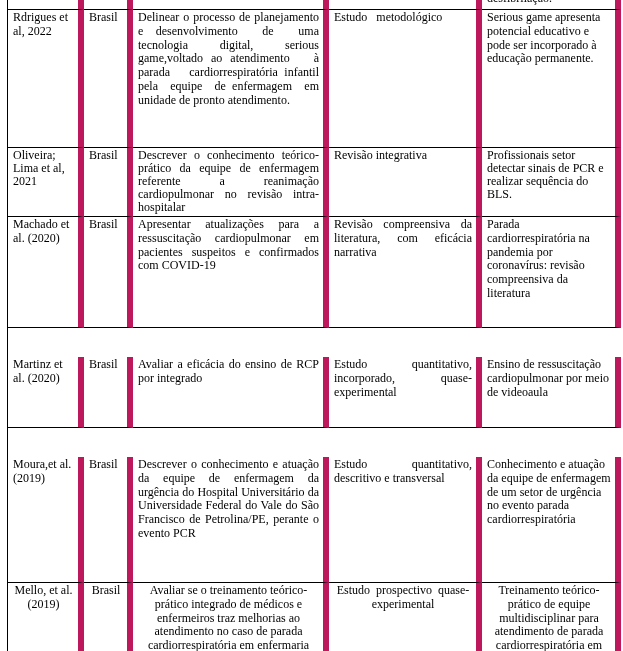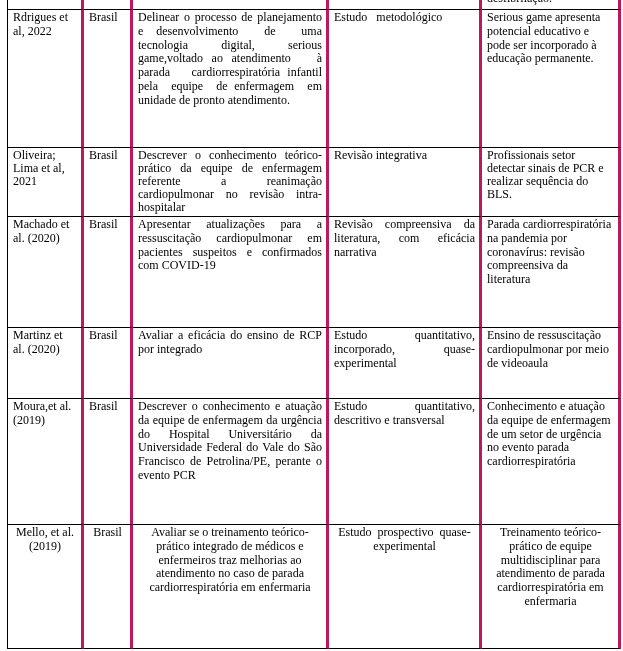--- a/index.html
+++ b/index.html
@@ -15,36 +15,36 @@
     position: absolute;
     left: 7px; top: -6px;
     width: 614px;
     display: grid;
     grid-template-columns: 76px 49px 196px 153px 139px;
     border-left: 1px solid #000;
     background: #fff;
   }
   .trow { display: contents; }
   .cell {
-    border-right: 3px solid #be185d;
+    border-right: 6px solid #be185d;
     border-bottom: 1px solid #000;
     padding: 1px 4px 0 5px;
     font-size: 12px;
     line-height: 13.8px;
     overflow: visible;
     white-space: pre-wrap;
     vertical-align: top;
   }
   
   .r0 .cell { height: 16px; }
   .r1 .cell { height: 138px; }
   .r2 .cell { height: 69px; line-height: 13px; }
   .r3 .cell { height: 111px; }
-  .r4 .cell { height: 71px; }
-  .r5 .cell { height: 126px; }
+  .r4 .cell { height: 71px; margin-top: 29px; }
+  .r5 .cell { height: 126px; margin-top: 29px; }
   .r6 .cell { height: 124px; text-align: center; }
   
   .col-objective, .col-study { text-align: justify; }
   .col-author, .col-country, .col-conclusion { text-align: left; }
   .fragment { display: block; margin-top: -3px; }
 </style>
 </head>
 <body>
 
 <div class="lit-table">

